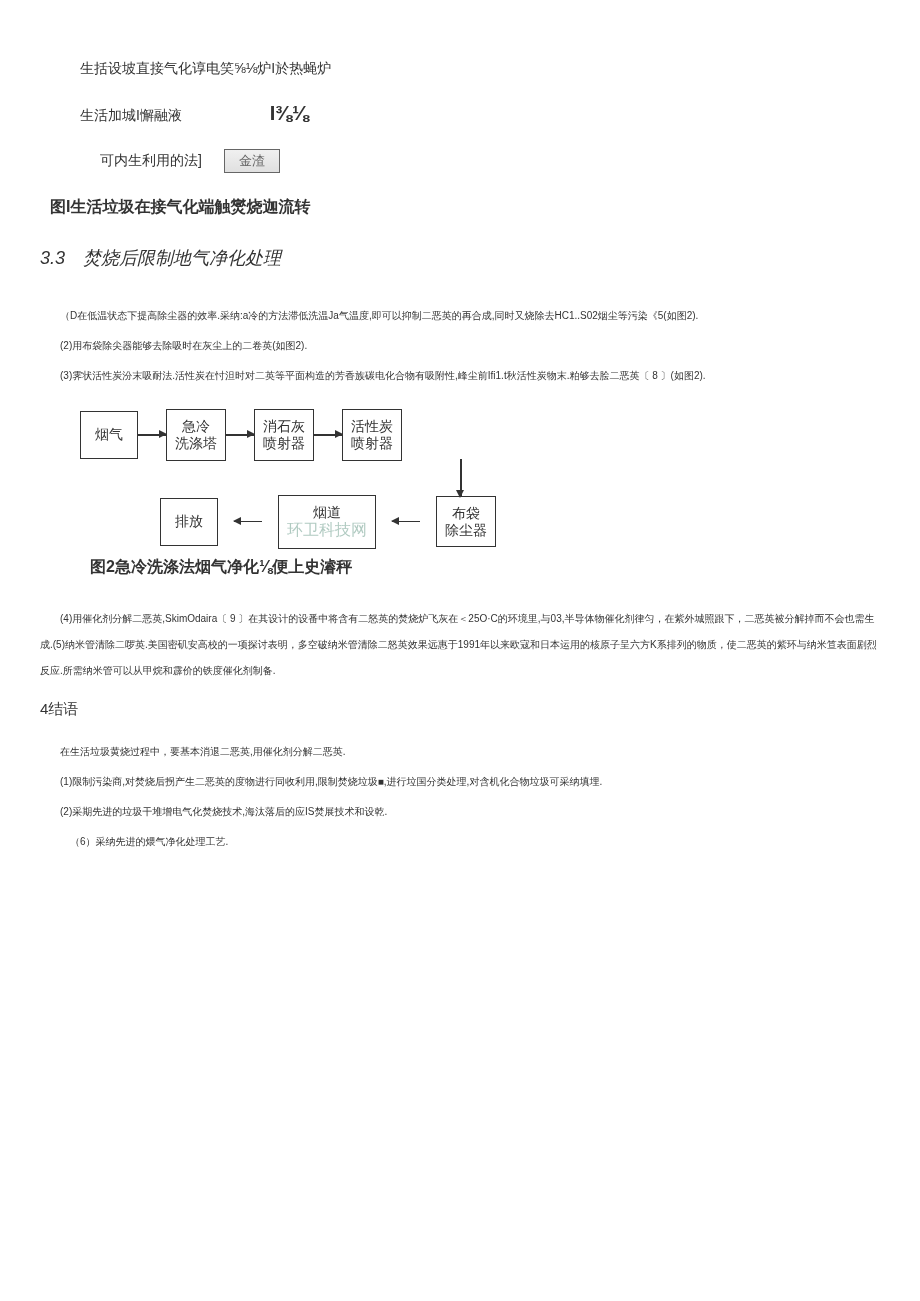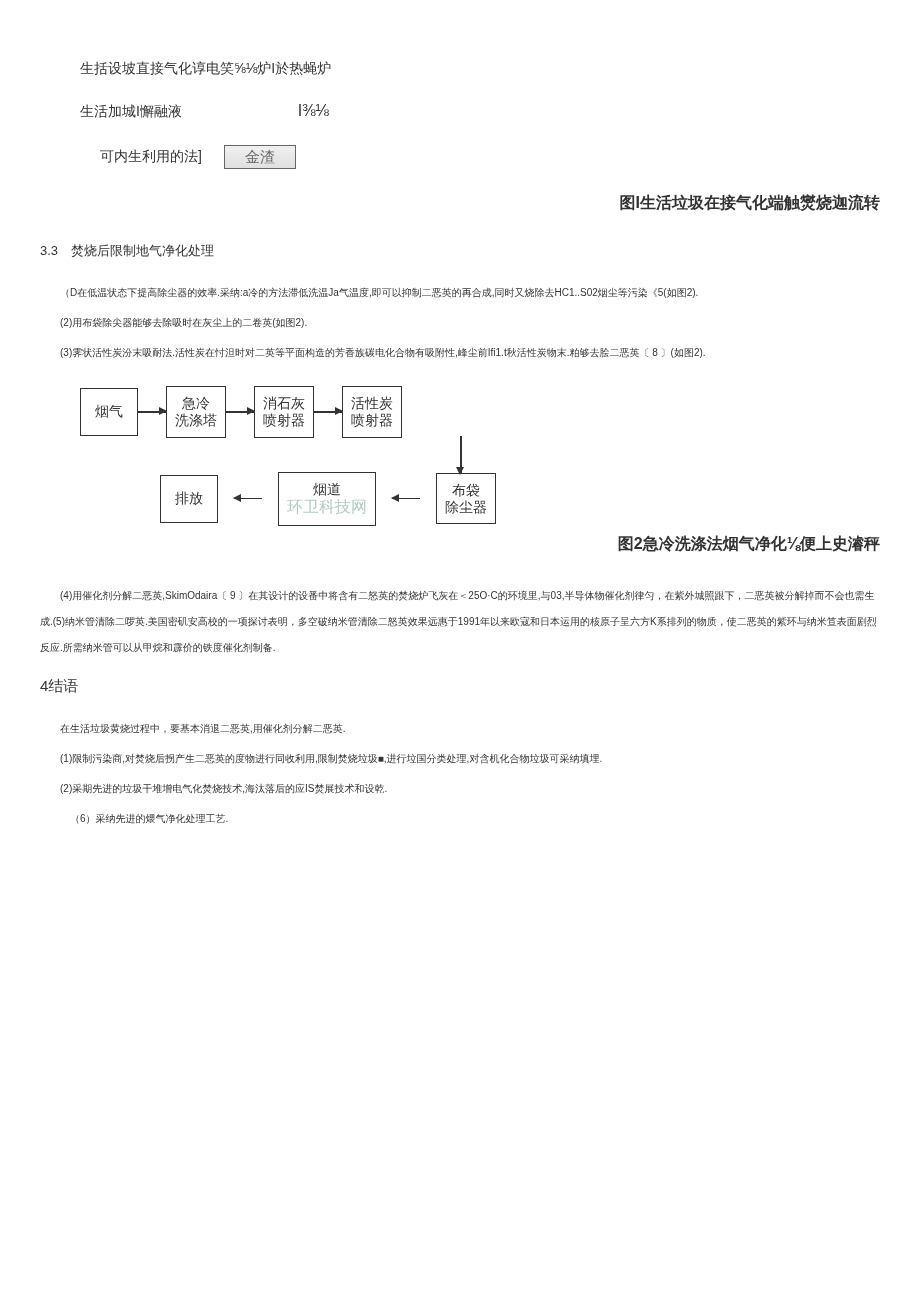--- a/index.html
+++ b/index.html
@@ -10,52 +10,53 @@
       color: #333;
       padding: 60px 40px 40px 40px;
     }
     .top-line {
       font-size: 14px;
       padding-left: 40px;
       margin-bottom: 24px;
     }
     .top-line .frac {
       display: inline-block;
-      margin-left: 112px;
-      font-size: 16px;
+      margin-left: 84px;
+      font-size: 20px;
+      font-weight: bold;
     }
     .top-line2 {
       font-size: 14px;
       padding-left: 60px;
       margin-bottom: 24px;
       display: flex;
       align-items: center;
       gap: 22px;
     }
     .small-img {
       border: 1.5px solid #666;
-      width: 72px;
+      width: 56px;
       height: 24px;
       display: flex;
       align-items: center;
       justify-content: center;
-      font-size: 15px;
+      font-size: 13px;
       color: #666;
       background: linear-gradient(to bottom, #f0f0f0, #e0e0e0);
     }
     .fig-caption {
       font-size: 16px;
       font-weight: bold;
       margin-bottom: 28px;
       padding-left: 10px;
-      text-align: right;
     }
     .section-head {
-      font-size: 13px;
-      margin-bottom: 20px;
+      font-size: 18px;
+      margin-bottom: 33px;
+      font-style: italic;
     }
     .para {
       font-size: 10px;
       line-height: 2.6;
       text-indent: 2em;
       margin-bottom: 4px;
     }
     .diagram2 {
       margin: 20px 0 8px 40px;
     }

